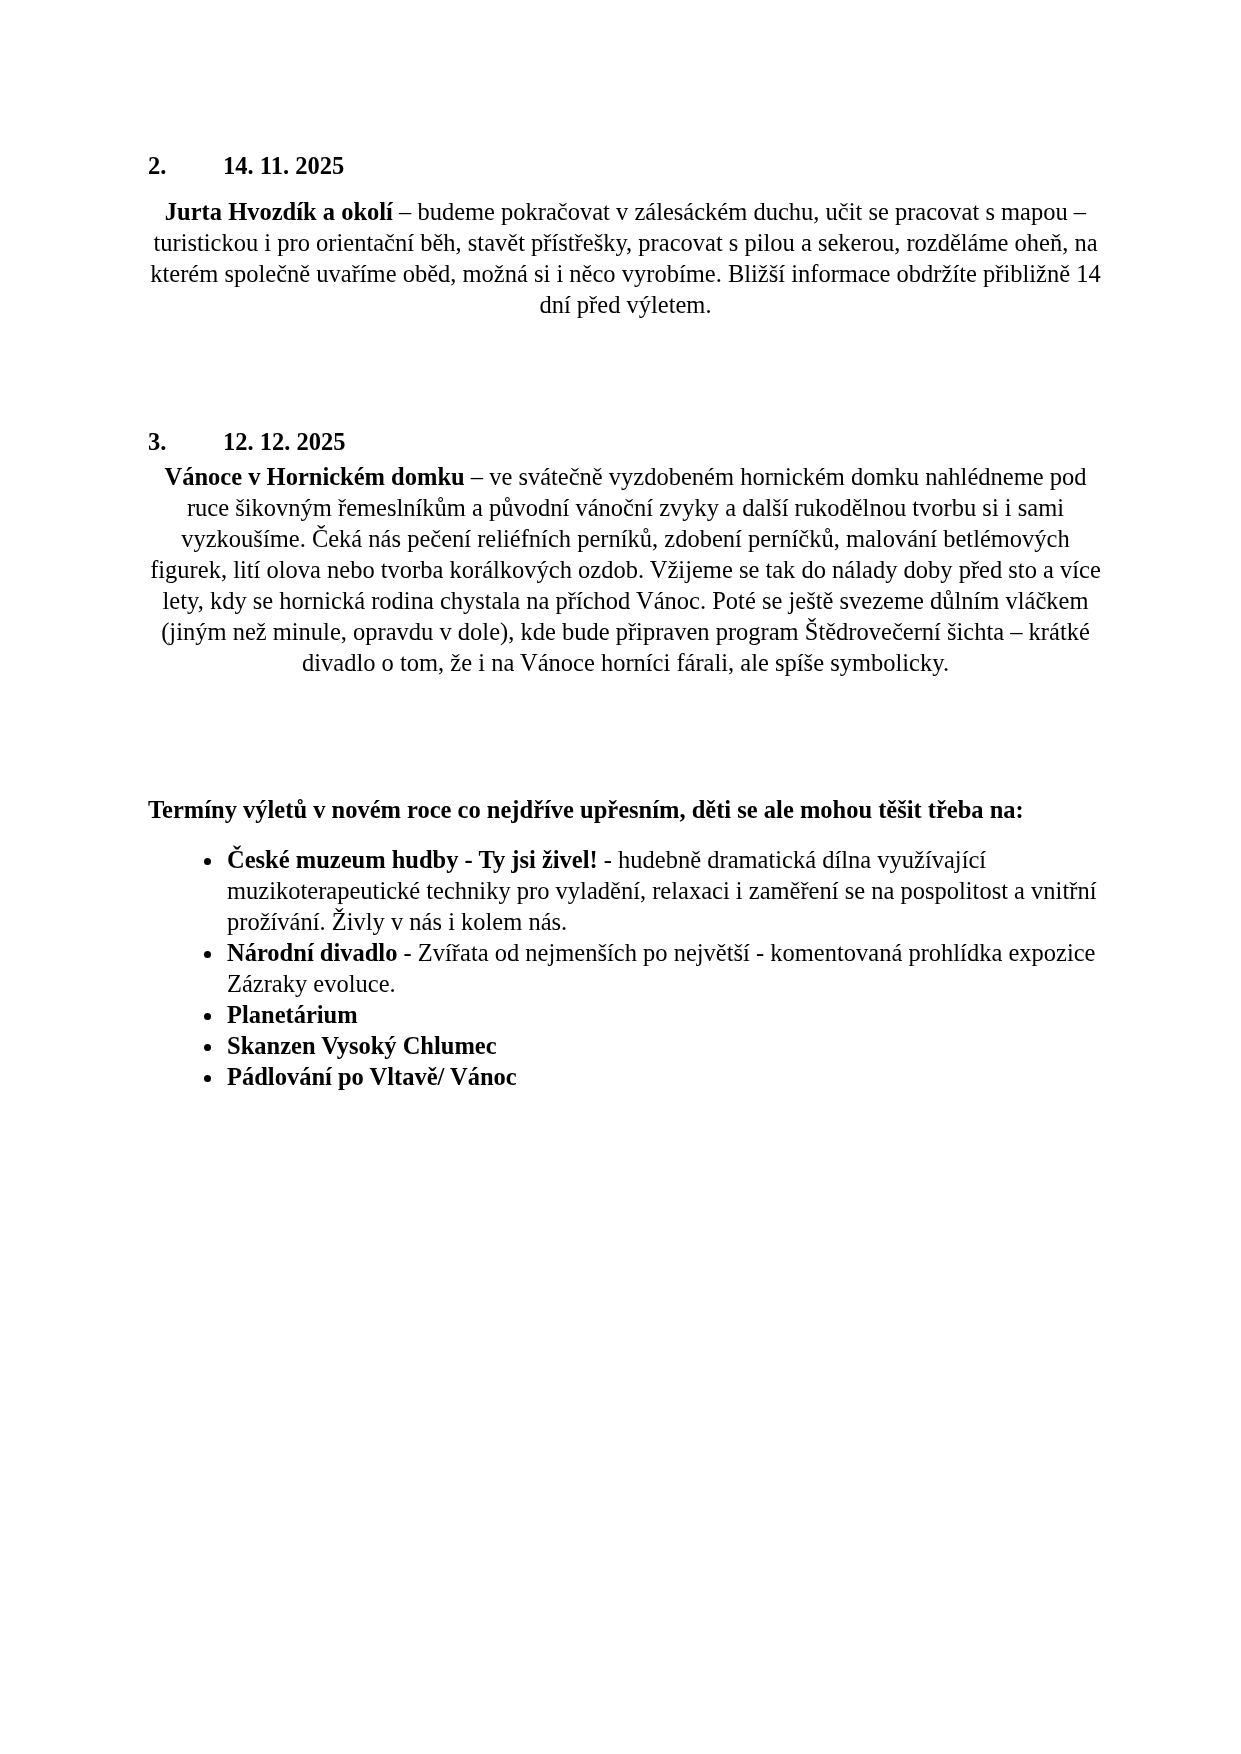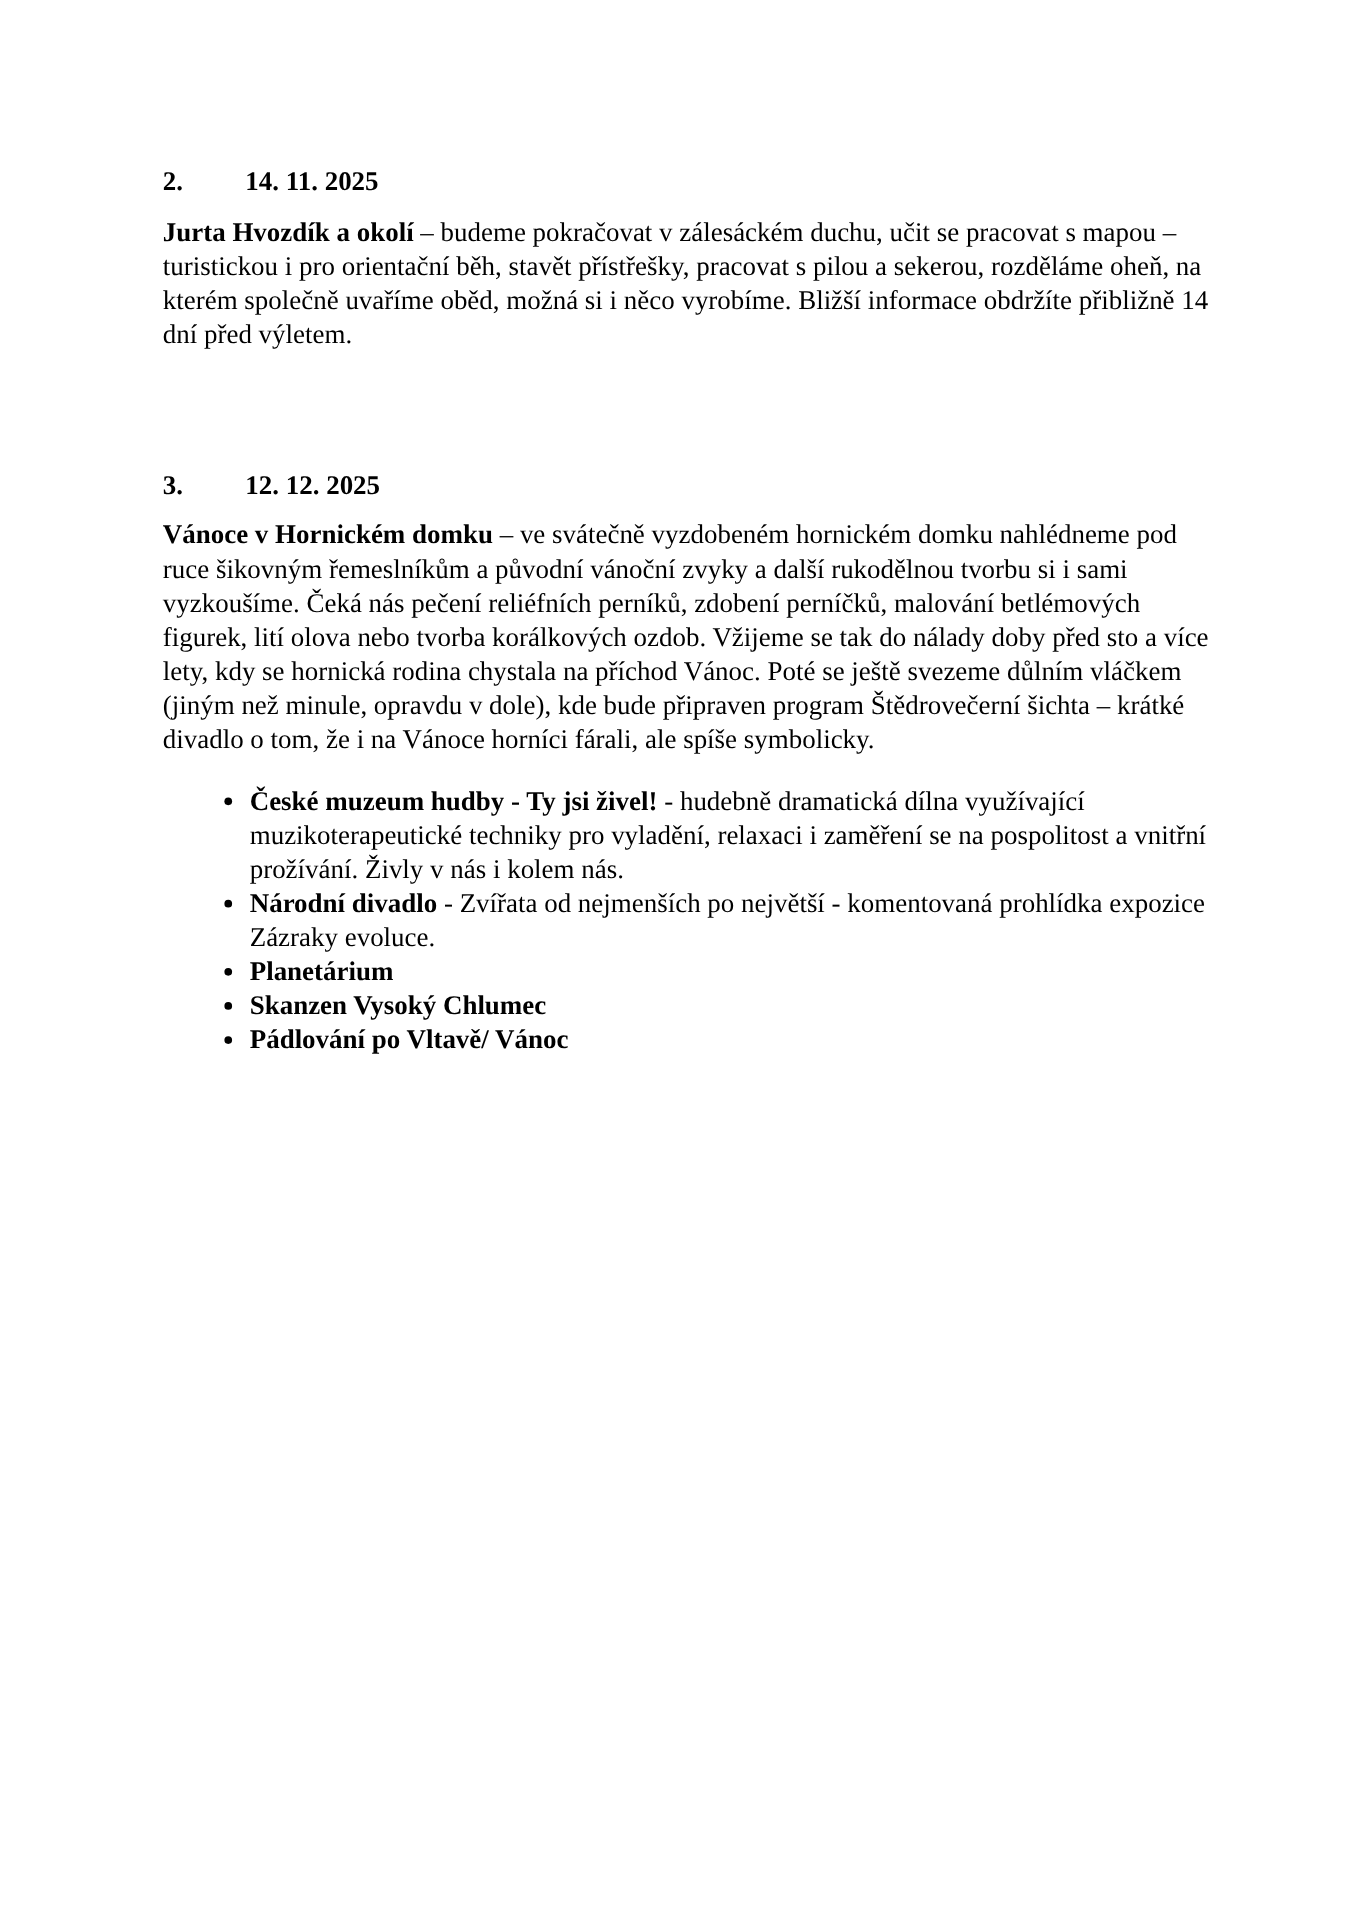--- a/index.html
+++ b/index.html
@@ -23,30 +23,30 @@
     font-weight: bold;
     line-height: 31px;
     white-space: nowrap;
   }
   .date-heading .num {
     display: inline-block;
     width: 75px;
   }
   .trip-para {
     margin-top: 15px;
-    text-align: left;
+    text-align: center;
   }
   .trip-para .lead {
     font-weight: bold;
   }
   .heading-3 {
     margin-top: 106px;
   }
   .para-2 {
-    margin-top: 14px;
+    margin-top: 4px;
   }
   .upcoming-heading {
     margin-top: 116px;
     font-weight: bold;
   }
   ul.trip-list {
     margin: 19px 0 0 0;
     padding-left: 77px;
     list-style: disc outside;
   }
@@ -77,20 +77,21 @@
     <span class="lead">Jurta Hvozdík a okolí</span><span> – budeme pokračovat v zálesáckém duchu, učit se pracovat s mapou – turistickou i pro orientační běh, stavět přístřešky, pracovat s pilou a sekerou, rozděláme oheň, na kterém společně uvaříme oběd, možná si i něco vyrobíme. Bližší informace obdržíte přibližně 14 dní před výletem.</span>
   </p>
 
   <div class="date-heading heading-3">
     <span class="num">3.</span><span>12. 12. 2025</span>
   </div>
   <p class="trip-para para-2">
     <span class="lead">Vánoce v Hornickém domku</span><span> – ve svátečně vyzdobeném hornickém domku nahlédneme pod ruce šikovným řemeslníkům a původní vánoční zvyky a další rukodělnou tvorbu si i sami vyzkoušíme. Čeká nás pečení reliéfních perníků, zdobení perníčků, malování betlémových figurek, lití olova nebo tvorba korálkových ozdob. Vžijeme se tak do nálady doby před sto a více lety, kdy se hornická rodina chystala na příchod Vánoc. Poté se ještě svezeme důlním vláčkem (jiným než minule, opravdu v dole), kde bude připraven program Štědrovečerní šichta – krátké divadlo o tom, že i na Vánoce horníci fárali, ale spíše symbolicky.</span>
   </p>
 
+  <div class="upcoming-heading">Termíny výletů v novém roce co nejdříve upřesním, děti se ale mohou těšit třeba na:</div>
 
   <ul class="trip-list">
     <li>
       <span class="lead">České muzeum hudby - Ty jsi živel!</span><span>  - hudebně dramatická dílna využívající muzikoterapeutické techniky pro vyladění, relaxaci i zaměření se na pospolitost a vnitřní prožívání. Živly v nás i kolem nás.</span>
     </li>
     <li>
       <span class="lead">Národní divadlo</span><span> - Zvířata od nejmenších po největší - komentovaná prohlídka expozice Zázraky evoluce.</span>
     </li>
     <li>
       <span class="lead">Planetárium</span><span></span>

